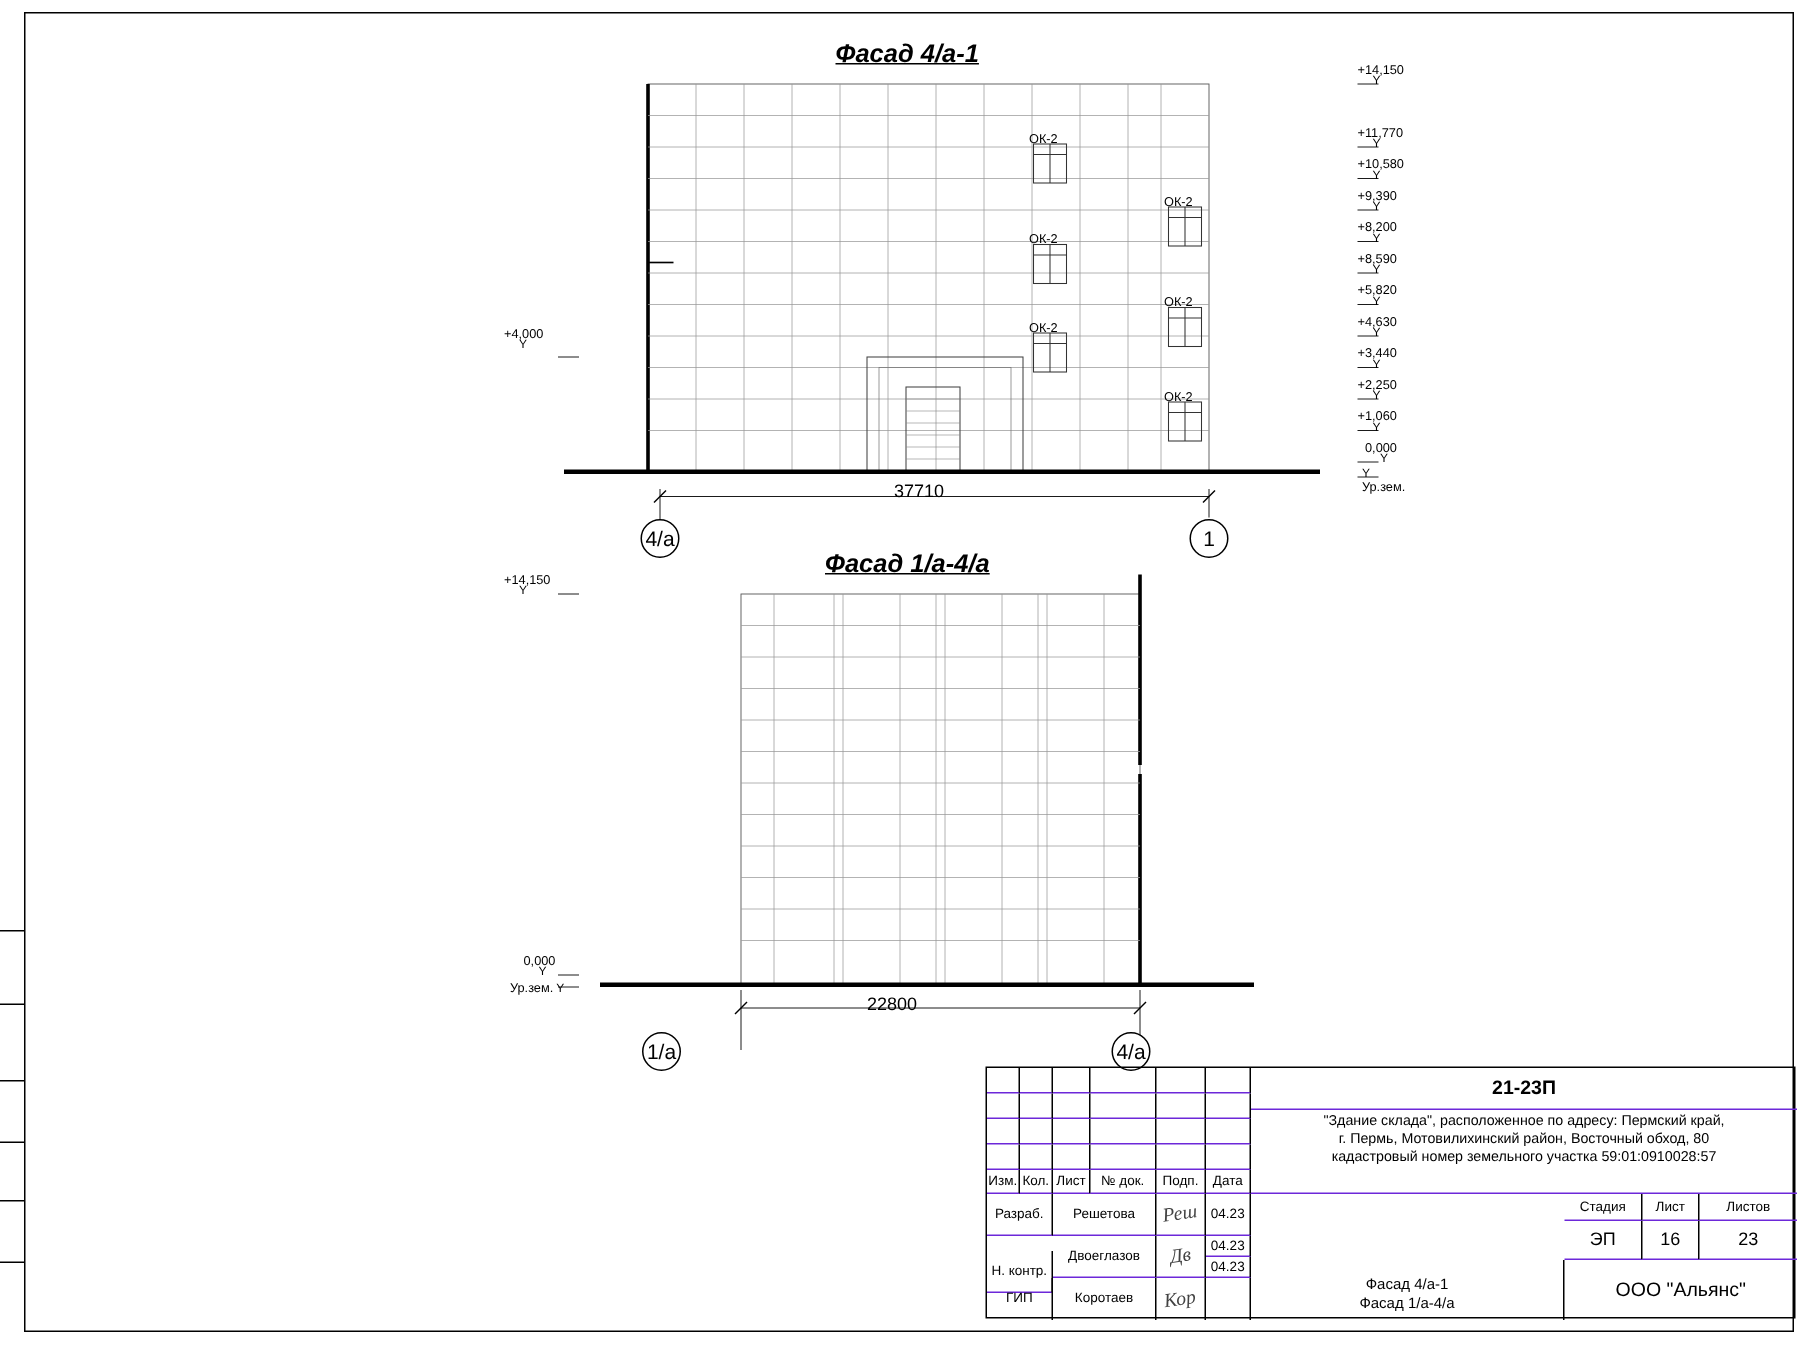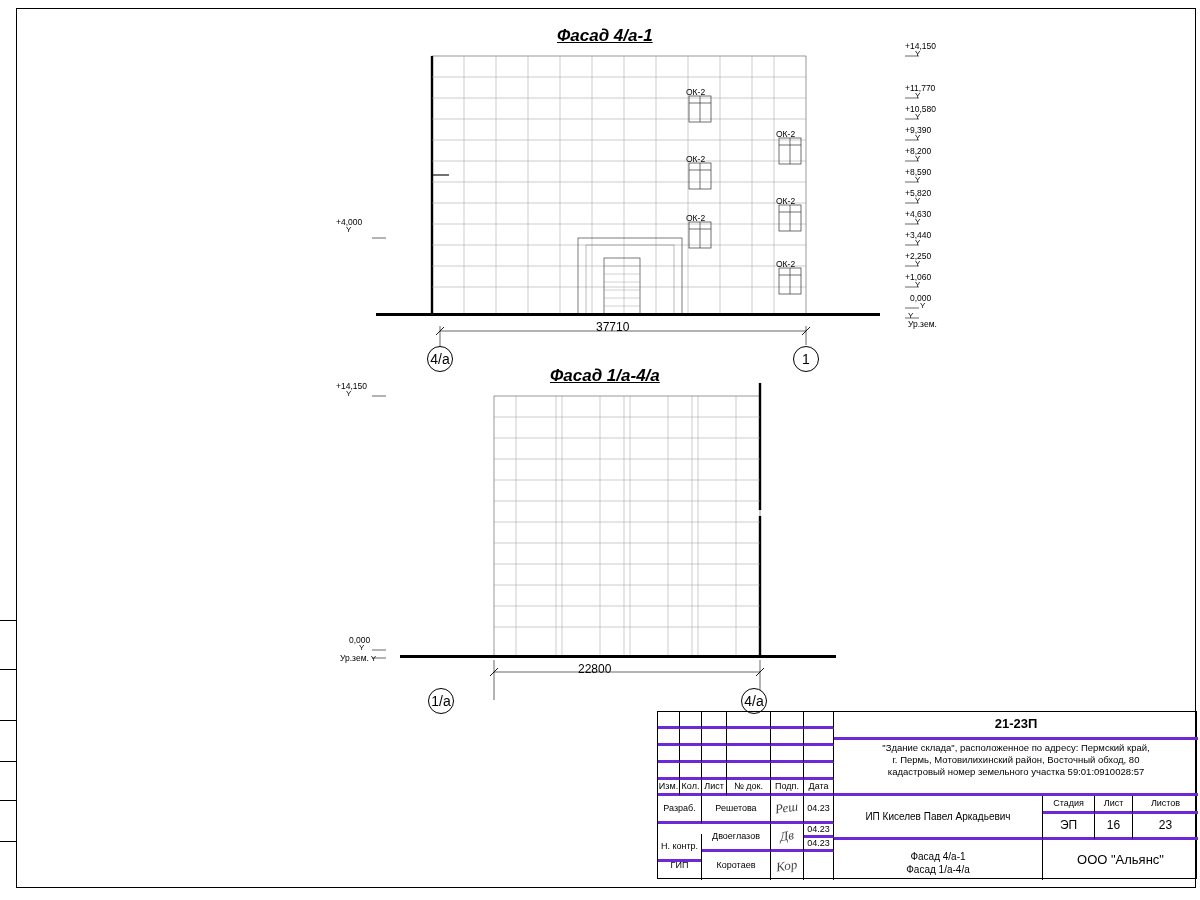--- a/index.html
+++ b/index.html
@@ -87,21 +87,21 @@
     width: 540px;
     height: 168px;
     border: 1px solid #000;
     box-sizing: border-box;
     font-size: 10px;
   }
   #stamp .cell {
     position: absolute;
     box-sizing: border-box;
     border-right: 1px solid #000;
-    border-bottom: 3px solid #6d28d9;
+    border-bottom: 1px solid #6d28d9;
     display: flex;
     align-items: center;
     justify-content: center;
     text-align: center;
     overflow: hidden;
     line-height: 1.1;
     padding: 0 1px;
   }
   #stamp .nb-r { border-right: none; }
   #stamp .nb-b { border-bottom: none; }
@@ -428,21 +428,20 @@
     <div class="cell small nb-b" style="left:146px;top:140px;width:30px; height:28px;"></div>
 
     <div class="cell code" style="left:176px; top:0; width:364px; height:28px; border-right:none;">21-23П</div>
 
     <div class="cell obj" style="left:176px; top:28px; width:364px; height:56px; border-right:none; display:block;">
       <div style="text-align:center;">"Здание склада", расположенное по адресу: Пермский край,</div>
       <div style="text-align:center;">г. Пермь, Мотовилихинский район, Восточный обход, 80</div>
       <div style="text-align:center;">кадастровый номер земельного участка 59:01:0910028:57</div>
     </div>
 
-    <div class="cell" style="left:176px; top:84px; width:209px; height:44px; font-size:10px;">ИП Киселев Павел Аркадьевич</div>
 
     <div class="cell sheetname" style="left:176px; top:128px; width:209px; height:40px; display:block; padding-top:10px; border-bottom:none;">
       <div style="text-align:center;">Фасад 4/а-1</div>
       <div style="text-align:center;">Фасад 1/а-4/а</div>
     </div>
 
     <div class="cell small" style="left:385px; top:84px; width:52px; height:18px;">Стадия</div>
     <div class="cell small" style="left:437px; top:84px; width:38px; height:18px;">Лист</div>
     <div class="cell small nb-r" style="left:475px; top:84px; width:65px; height:18px;">Листов</div>
 

